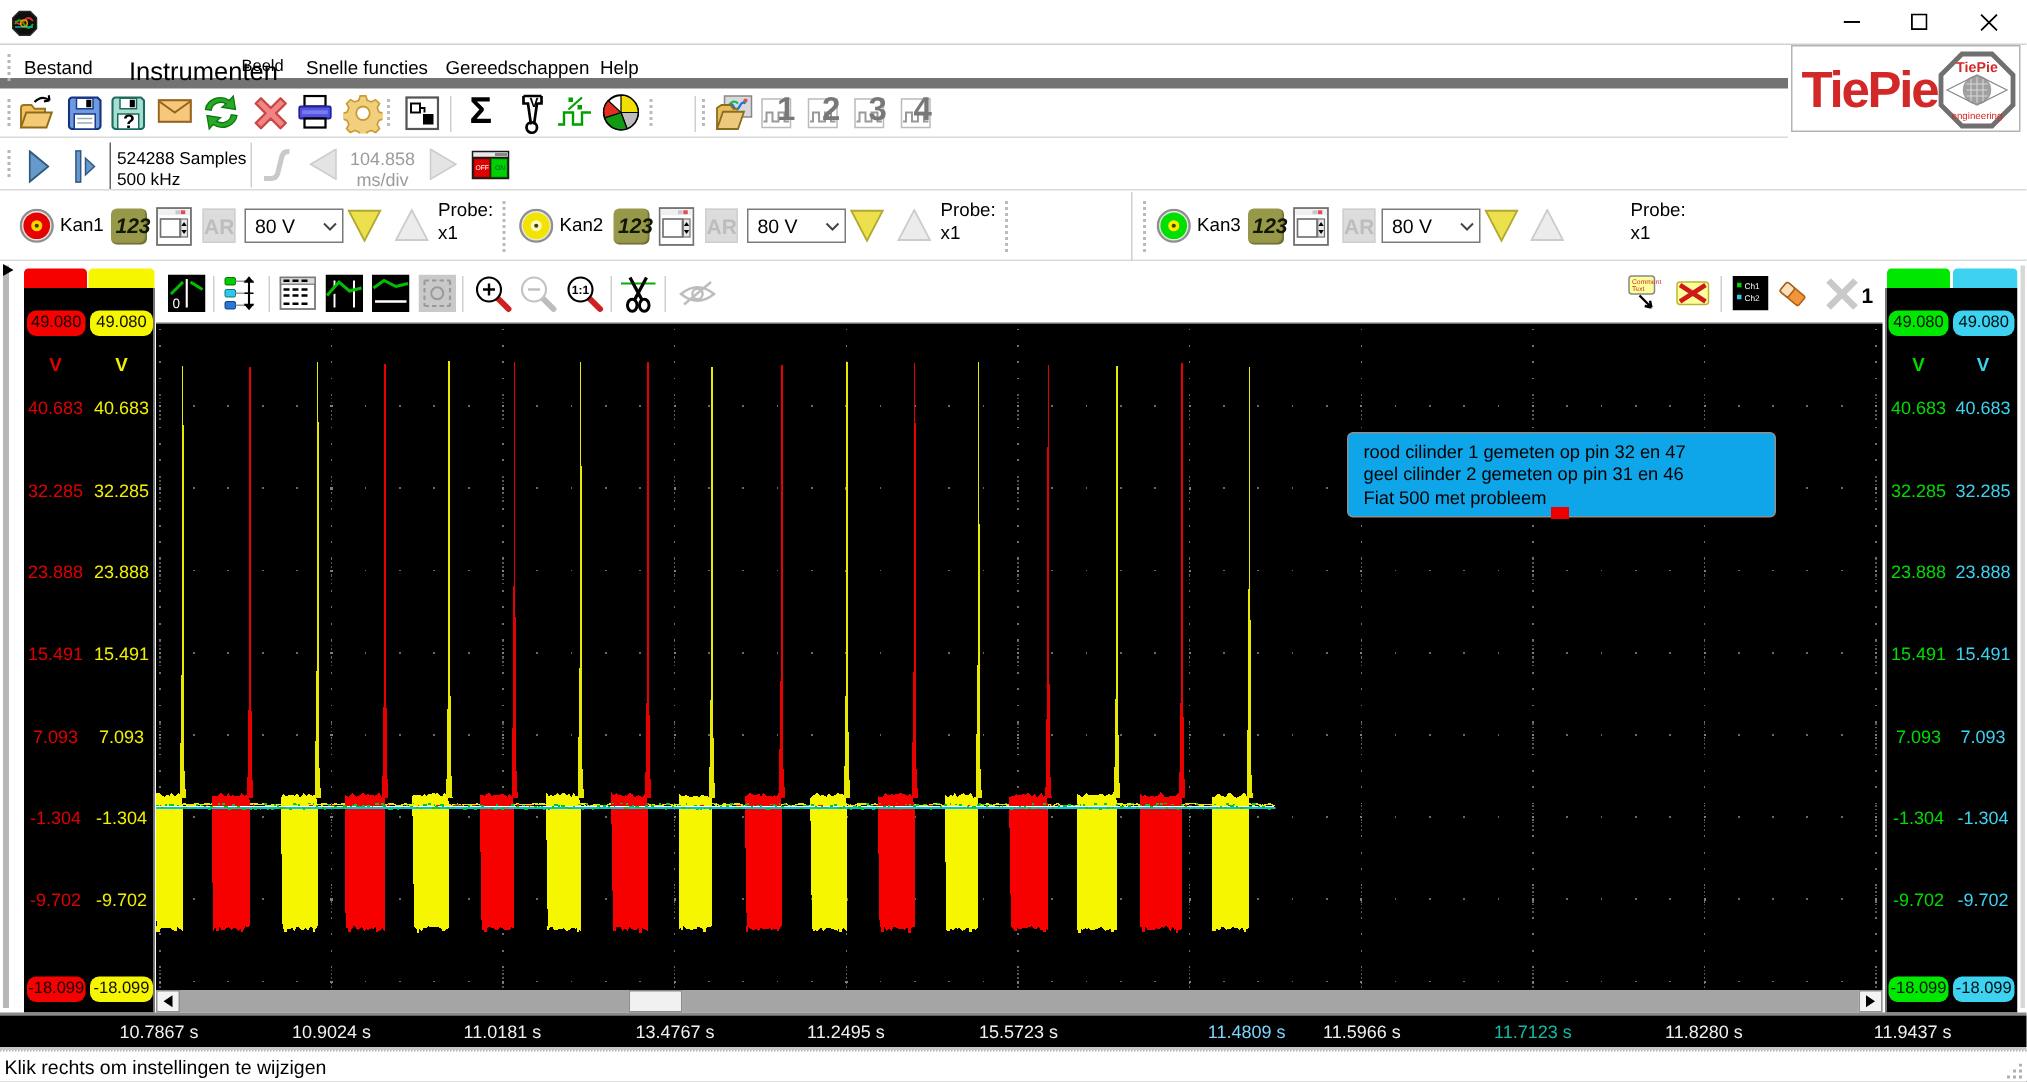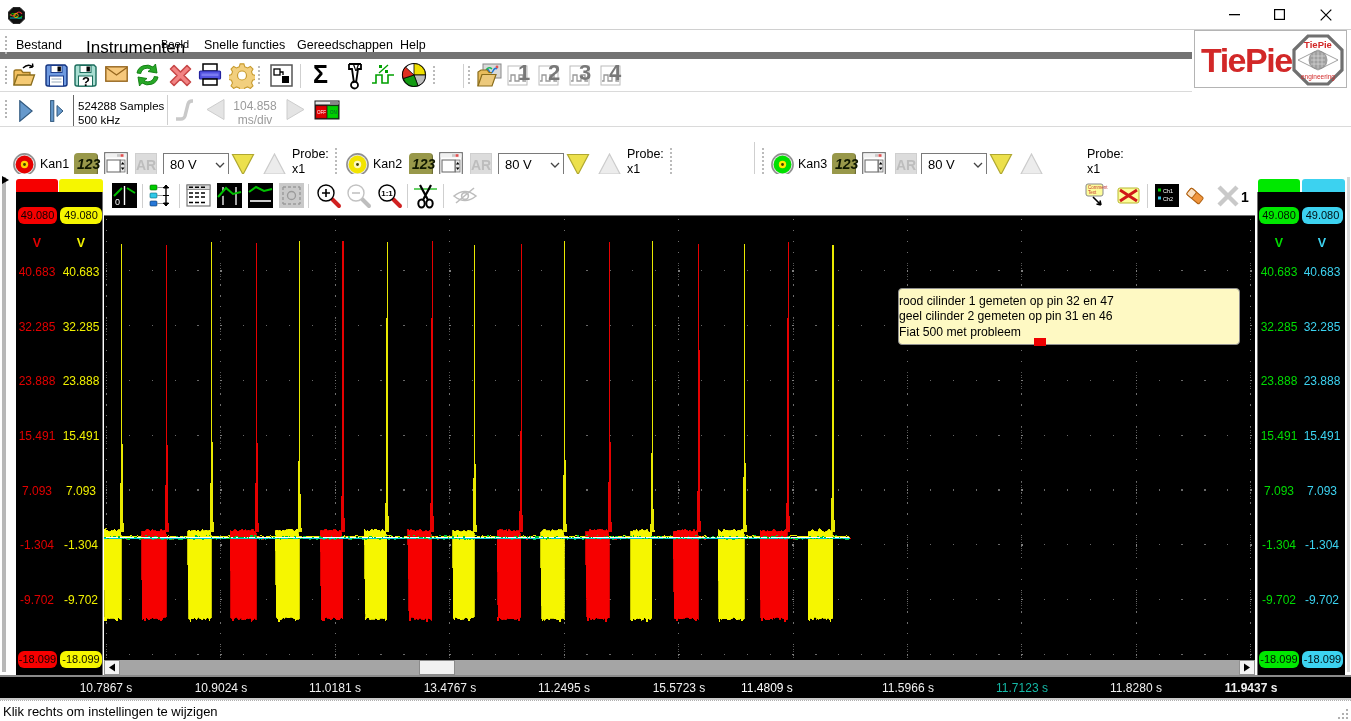--- a/index.html
+++ b/index.html
@@ -201,21 +201,21 @@
     <rect x="0.5" y="0.5" width="25" height="19" fill="#1a1a1a"></rect>
     <rect x="1.5" y="1.5" width="23" height="3" fill="#e8e8e8"></rect>
     <rect x="16" y="2" width="8" height="2" fill="#888"></rect>
     <rect x="2" y="6" width="10.5" height="12" fill="#e00000" stroke="#900" stroke-width="0.5"></rect>
     <rect x="13.5" y="6" width="10.5" height="12" fill="#00d000" stroke="#090" stroke-width="0.5"></rect>
     <text x="3" y="13.5" font-size="4.5" fill="#fff">OFF</text>
     <text x="16" y="13.5" font-size="4.5" fill="#053">ON</text>
   </svg>
 </div>
 
-<div class="abs" style="left:0;top:128px;width:1351px;height:46px;background:#fff;border-bottom:1px solid #dadada;margin-top:14px;">
+<div class="abs" style="left:0;top:128px;width:1351px;height:46px;background:#fff;border-bottom:1px solid #dadada;">
 <svg class="ic" style="left:13px;top:11px" width="23" height="23" viewBox="0 0 23 23">
       <circle cx="11.5" cy="11.5" r="10.6" fill="#e8e8e8" stroke="#8f8f8f" stroke-width="1.6"></circle>
       <circle cx="11.5" cy="11.5" r="8.9" fill="#e60000"></circle>
       <circle cx="11.5" cy="11.5" r="3.7" fill="#ffd200"></circle>
       <circle cx="11.5" cy="11.5" r="1.4" fill="#404000"></circle>
     </svg>
     <div class="abs" style="left:40px;top:15px;font-size:12.5px;color:#000;">Kan1</div>
     <div class="abs" style="left:74px;top:11px;width:24px;height:24px;background:#98984a;border-radius:4px;box-shadow:inset -1px -1px 1px rgba(0,0,0,0.3);"></div>
 <div class="abs" style="left:77px;top:14px;font-size:14px;font-weight:bold;font-style:italic;color:#101800;letter-spacing:0px;">123</div>
     <svg class="ic" style="left:104px;top:10px" width="24" height="26" viewBox="0 0 24 26">
@@ -2246,21 +2246,21 @@
       <rect x="719.8" y="321.3" width="1.8" height="1.1" fill="#00c832"></rect>
       <rect x="722.7" y="322.2" width="1.9" height="1.1" fill="#00c832"></rect>
       <rect x="726.3" y="321.7" width="1.3" height="1.1" fill="#00c832"></rect>
       <rect x="728.9" y="321.1" width="2.0" height="1.1" fill="#00c832"></rect>
       <rect x="730.9" y="319.3" width="2.2" height="1.1" fill="#00c832"></rect>
       <rect x="734.8" y="321.1" width="1.0" height="1.1" fill="#00c832"></rect>
       <rect x="737.4" y="321.5" width="1.6" height="1.1" fill="#00c832"></rect>
       <rect x="741.3" y="323.0" width="2.3" height="1.1" fill="#00c832"></rect>
       <rect x="742.9" y="322.5" width="1.7" height="1.1" fill="#00c832"></rect>
     </svg></div>
-<div class="abs" style="left:898px;top:288px;width:342px;height:57px;background:#fef9c3;border:1px solid #909090;border-radius:4px;box-shadow:2px 2px 3px rgba(0,0,0,0.45);font-size:12.2px;color:#000;padding:5px 0 0 0;line-height:15.3px;">rood cilinder 1 gemeten op pin 32 en 47<br>geel cilinder 2 gemeten op pin 31 en 46<br>Fiat 500 met probleem</div>
+<div class="abs" style="left:898px;top:288px;width:286px;height:57px;background:#0ea5e9;border:1px solid #909090;border-radius:4px;box-shadow:2px 2px 3px rgba(0,0,0,0.45);font-size:12.2px;color:#000;padding:5px 0 0 10px;line-height:15.3px;">rood cilinder 1 gemeten op pin 32 en 47<br>geel cilinder 2 gemeten op pin 31 en 46<br>Fiat 500 met probleem</div>
 <div class="abs" style="left:1034px;top:338px;width:12px;height:8px;background:#ee0000;"></div>
 
 <div class="abs" style="left:104px;top:660px;width:1151px;height:15px;background:#a5a5a5;">
   <div class="abs" style="left:0;top:0;width:16px;height:15px;background:#f3f3f3;border:1px solid #909090;"></div>
   <svg class="ic" style="left:4px;top:3px" width="8" height="9" viewBox="0 0 8 9">
       <polygon points="7,0.5 1,4.5 7,8.5" fill="#000"></polygon>
     </svg>
   <div class="abs" style="left:1135px;top:0;width:16px;height:15px;background:#f3f3f3;border:1px solid #909090;"></div>
   <svg class="ic" style="left:1139px;top:3px" width="8" height="9" viewBox="0 0 8 9">
       <polygon points="1,0.5 7,4.5 1,8.5" fill="#000"></polygon>
@@ -2269,25 +2269,25 @@
 </div>
 <div class="abs" style="left:0px;top:675px;width:1351px;height:2px;background:#8a8a8a;"></div>
 
 <div class="abs" style="left:0;top:677px;width:1351px;height:21px;background:#000;">
 <div class="abs" style="left:56px;top:4px;width:100px;text-align:center;font-size:12px;color:#f0f0f0;">10.7867 s</div>
     <div class="abs" style="left:171px;top:4px;width:100px;text-align:center;font-size:12px;color:#f0f0f0;">10.9024 s</div>
     <div class="abs" style="left:285px;top:4px;width:100px;text-align:center;font-size:12px;color:#f0f0f0;">11.0181 s</div>
     <div class="abs" style="left:400px;top:4px;width:100px;text-align:center;font-size:12px;color:#f0f0f0;">13.4767 s</div>
     <div class="abs" style="left:514px;top:4px;width:100px;text-align:center;font-size:12px;color:#f0f0f0;">11.2495 s</div>
     <div class="abs" style="left:629px;top:4px;width:100px;text-align:center;font-size:12px;color:#f0f0f0;">15.5723 s</div>
-    <div class="abs" style="left:741px;top:4px;width:100px;text-align:left;font-size:12px;color:#ffffff;">11.4809 s</div>
+    <div class="abs" style="left:757px;top:4px;width:100px;text-align:right;font-size:12px;color:#7dd3fc;">11.4809 s</div>
     <div class="abs" style="left:858px;top:4px;width:100px;text-align:center;font-size:12px;color:#f0f0f0;">11.5966 s</div>
     <div class="abs" style="left:972px;top:4px;width:100px;text-align:center;font-size:12px;color:#14b8a6;">11.7123 s</div>
     <div class="abs" style="left:1086px;top:4px;width:100px;text-align:center;font-size:12px;color:#f0f0f0;">11.8280 s</div>
-    <div class="abs" style="left:1201px;top:4px;width:100px;text-align:center;font-size:12px;color:#f0f0f0;font-weight:bold;">11.9437 s</div>
+    <div class="abs" style="left:1201px;top:4px;width:100px;text-align:right;font-size:12px;color:#f0f0f0;">11.9437 s</div>
 </div>
 <div class="abs" style="left:0px;top:698px;width:1351px;height:2px;background:#c8c8c8;"></div>
 
 <div class="abs" style="left:0;top:700px;width:1351px;height:21px;background:#ffffff;border-top:1px dotted #b0b0b0;">
   <div class="abs" style="left:3px;top:3px;font-size:13px;color:#000;">Klik rechts om instellingen te wijzigen</div>
   <svg class="ic" style="left:1338px;top:8px" width="11" height="11" viewBox="0 0 11 11">
     <g fill="#b0b0b0">
         <rect x="8" y="0" width="2" height="2"></rect>
         <rect x="8" y="4" width="2" height="2"></rect>
         <rect x="8" y="8" width="2" height="2"></rect>

